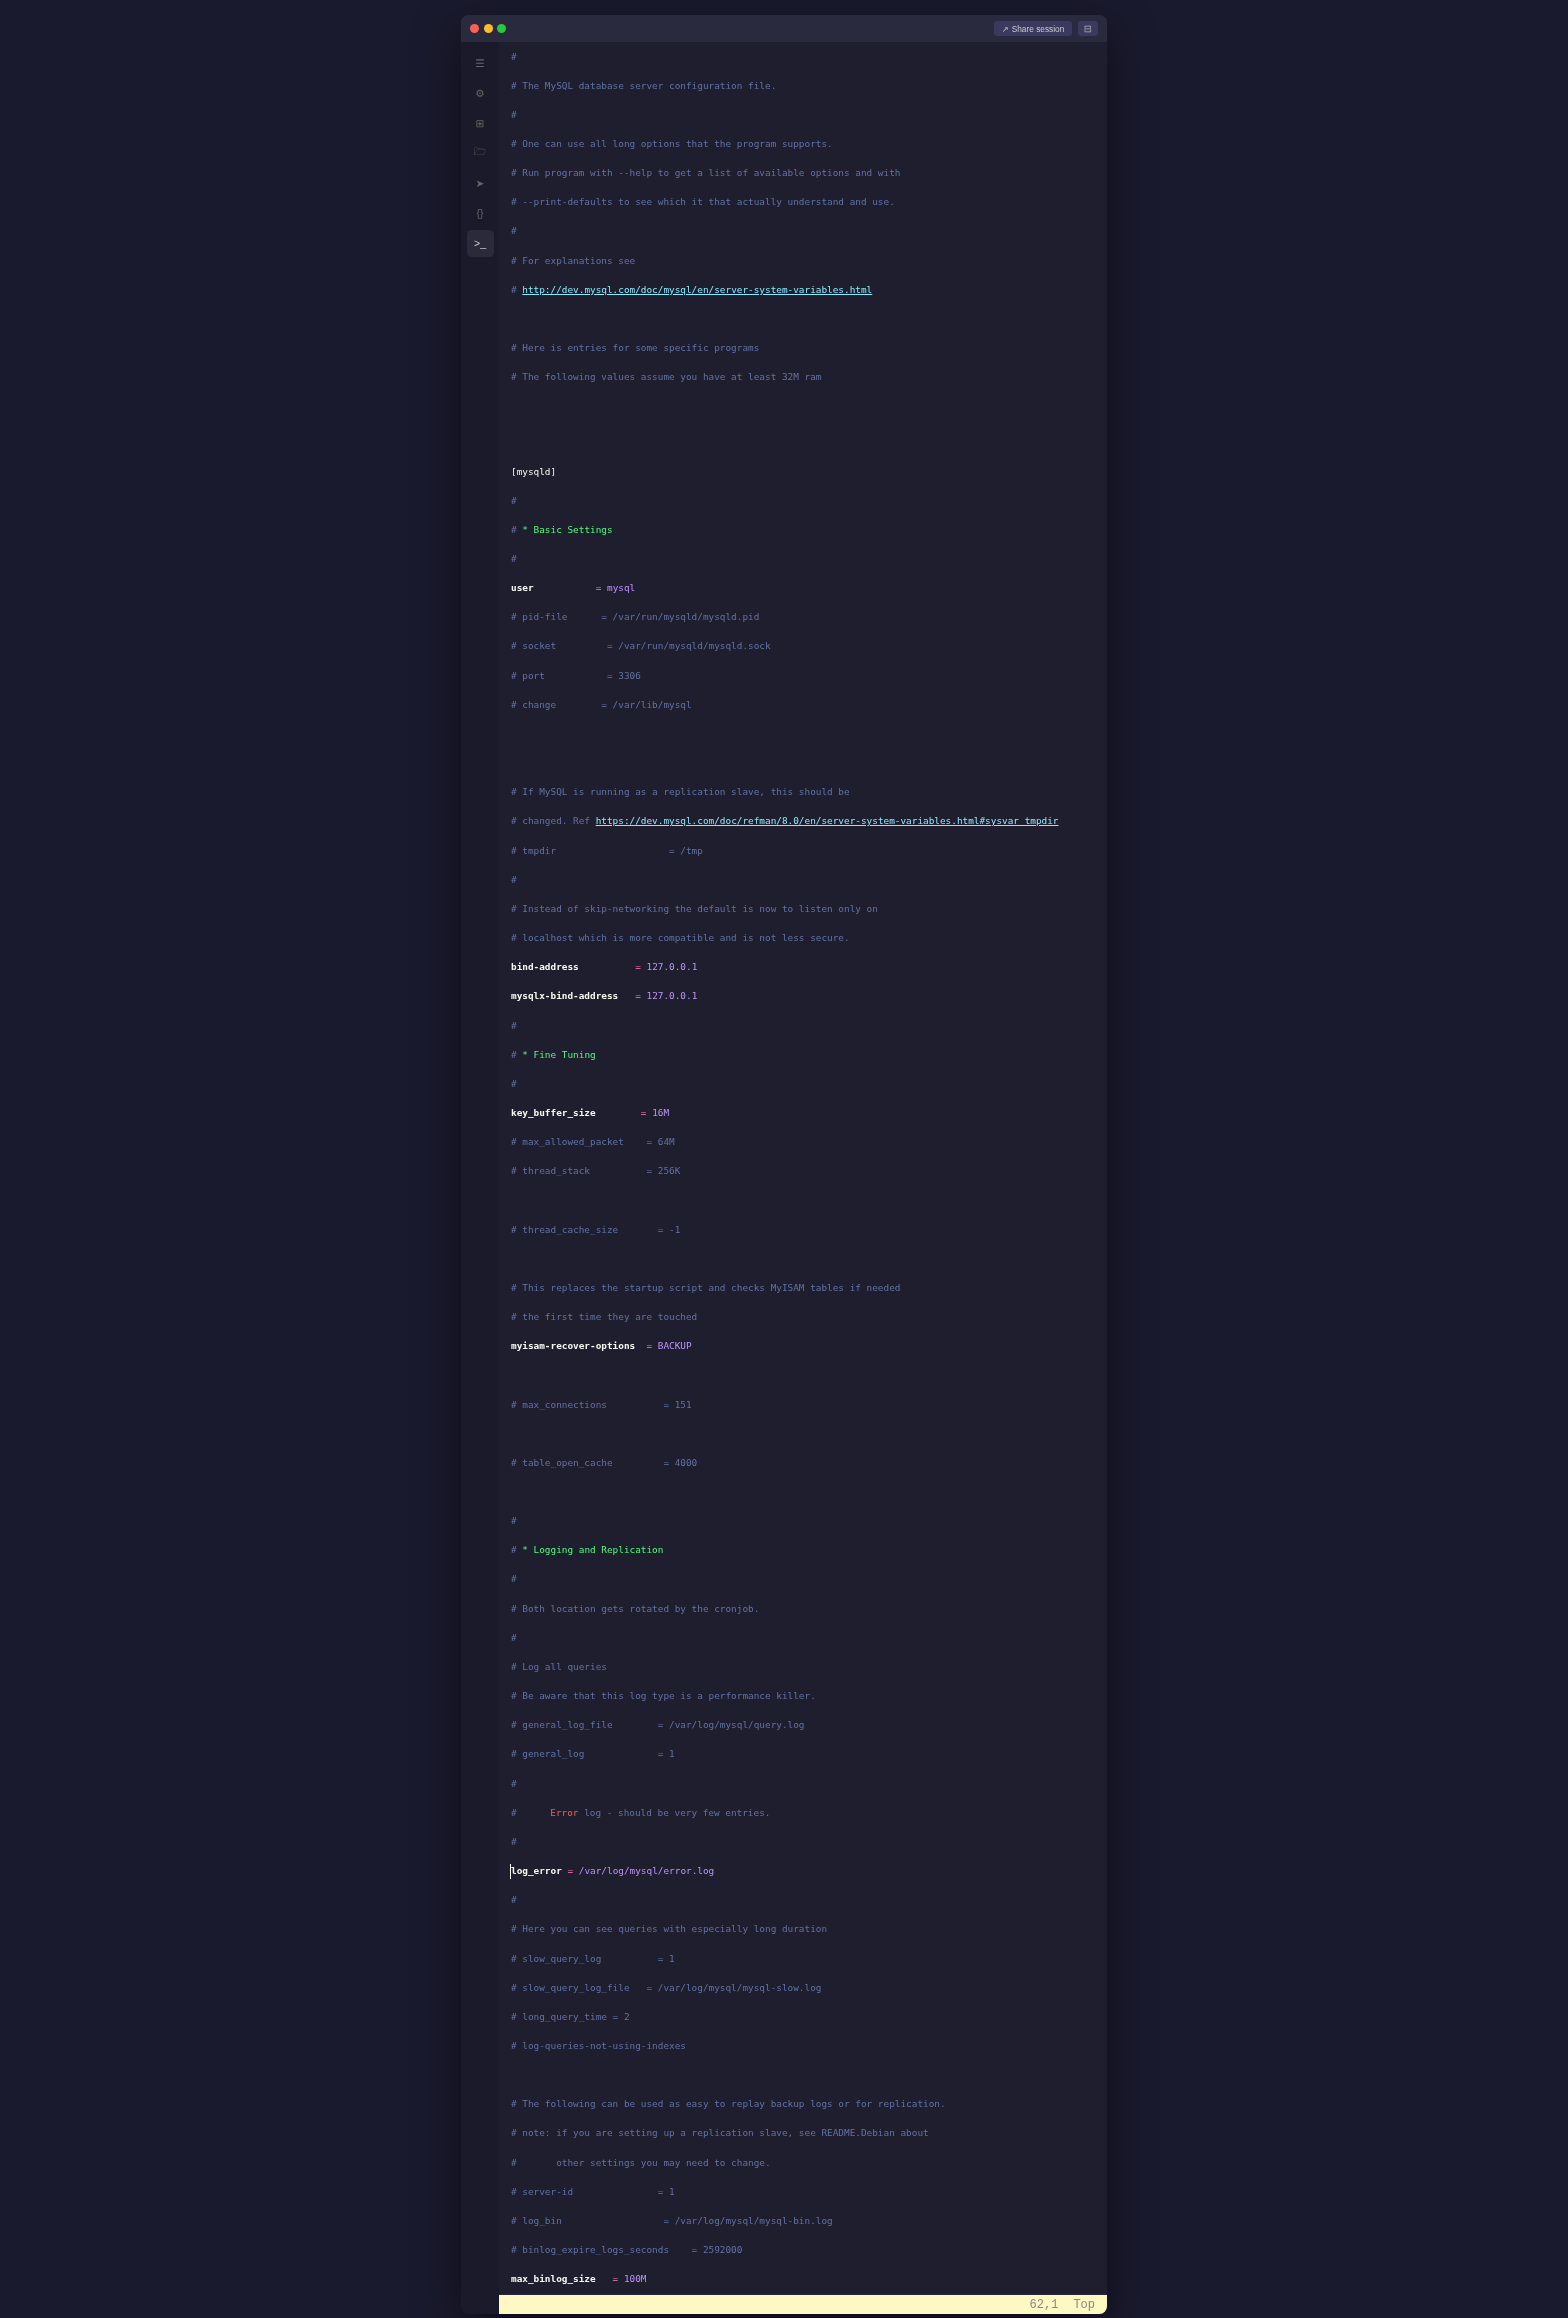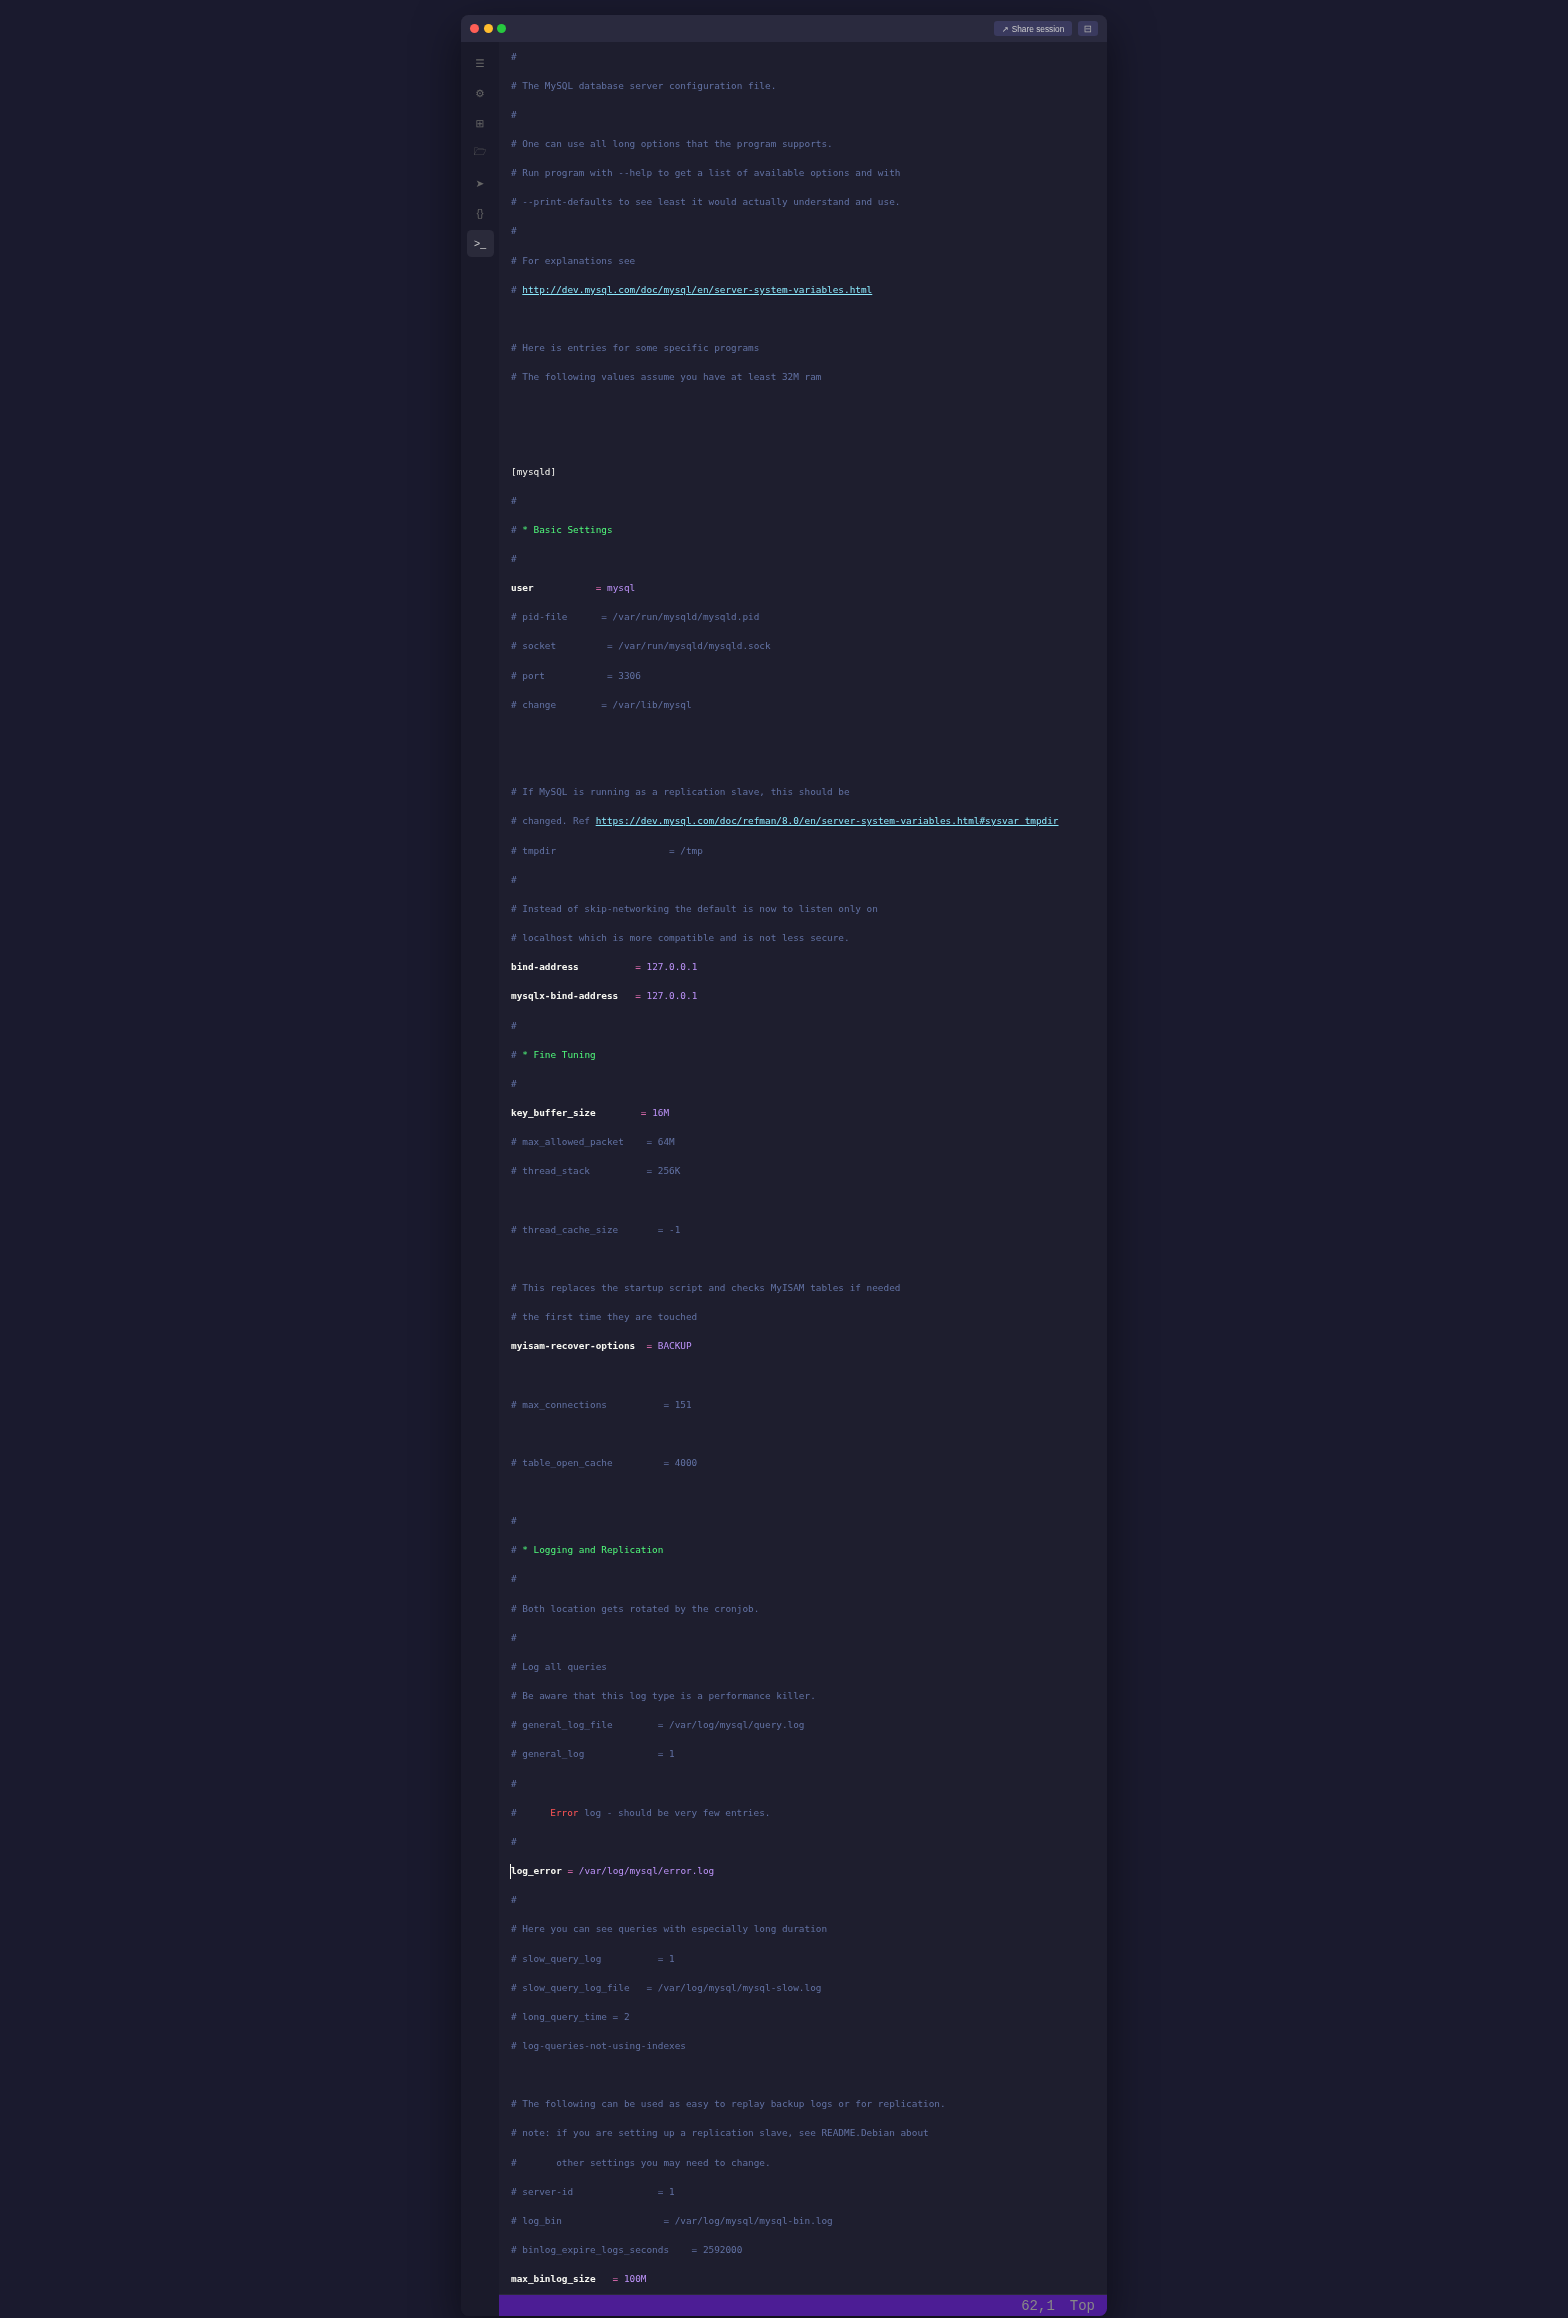--- a/index.html
+++ b/index.html
@@ -121,27 +121,27 @@
       flex: 1;
       padding: 7.5px 12px;
       overflow-y: auto;
       font-family: 'Courier New', 'Lucida Console', monospace;
       font-size: 9.4px;
       line-height: 1.55;
       color: #cdd6f4;
     }
 
     .status-bar {
-      background: #4c1d95;
+      background: #fef9c3;
       padding: 2.3px 12px;
       display: flex;
       justify-content: flex-end;
       align-items: center;
       font-family: 'Courier New', monospace;
-      font-size: 14px;
+      font-size: 12px;
       color: #888;
       border-top: 0.8px solid #2a2a3a;
     }
 
     .status-bar span {
       margin-left: 15px;
     }
 
     .comment { color: #6272a4; }
     .comment-green { color: #50fa7b; text-align: center; }
@@ -204,21 +204,21 @@
       <div class="sidebar-icon active">&gt;_</div>
     </div>
 
     <div class="editor-area">
       <div class="code-content">
         <pre><span class="code-line comment">#</span>
 <span class="code-line comment"># The MySQL database server configuration file.</span>
 <span class="code-line comment">#</span>
 <span class="code-line comment"># One can use all long options that the program supports.</span>
 <span class="code-line comment"># Run program with --help to get a list of available options and with</span>
-<span class="code-line comment"># --print-defaults to see least it would actually understand and use.</span>
+<span class="code-line comment"># --print-defaults to see which it that actually understand and use.</span>
 <span class="code-line comment">#</span>
 <span class="code-line comment"># For explanations see</span>
 <span class="code-line comment"># <span class="url">http://dev.mysql.com/doc/mysql/en/server-system-variables.html</span></span>
 <span class="code-line"> </span>
 <span class="code-line comment"># Here is entries for some specific programs</span>
 <span class="code-line comment"># The following values assume you have at least 32M ram</span>
 <span class="code-line"> </span>
 <span class="code-line section">[mysqld]</span>
 <span class="code-line comment">#</span>
 <span class="code-line comment"># <span class="comment-green">* Basic Settings</span></span>

